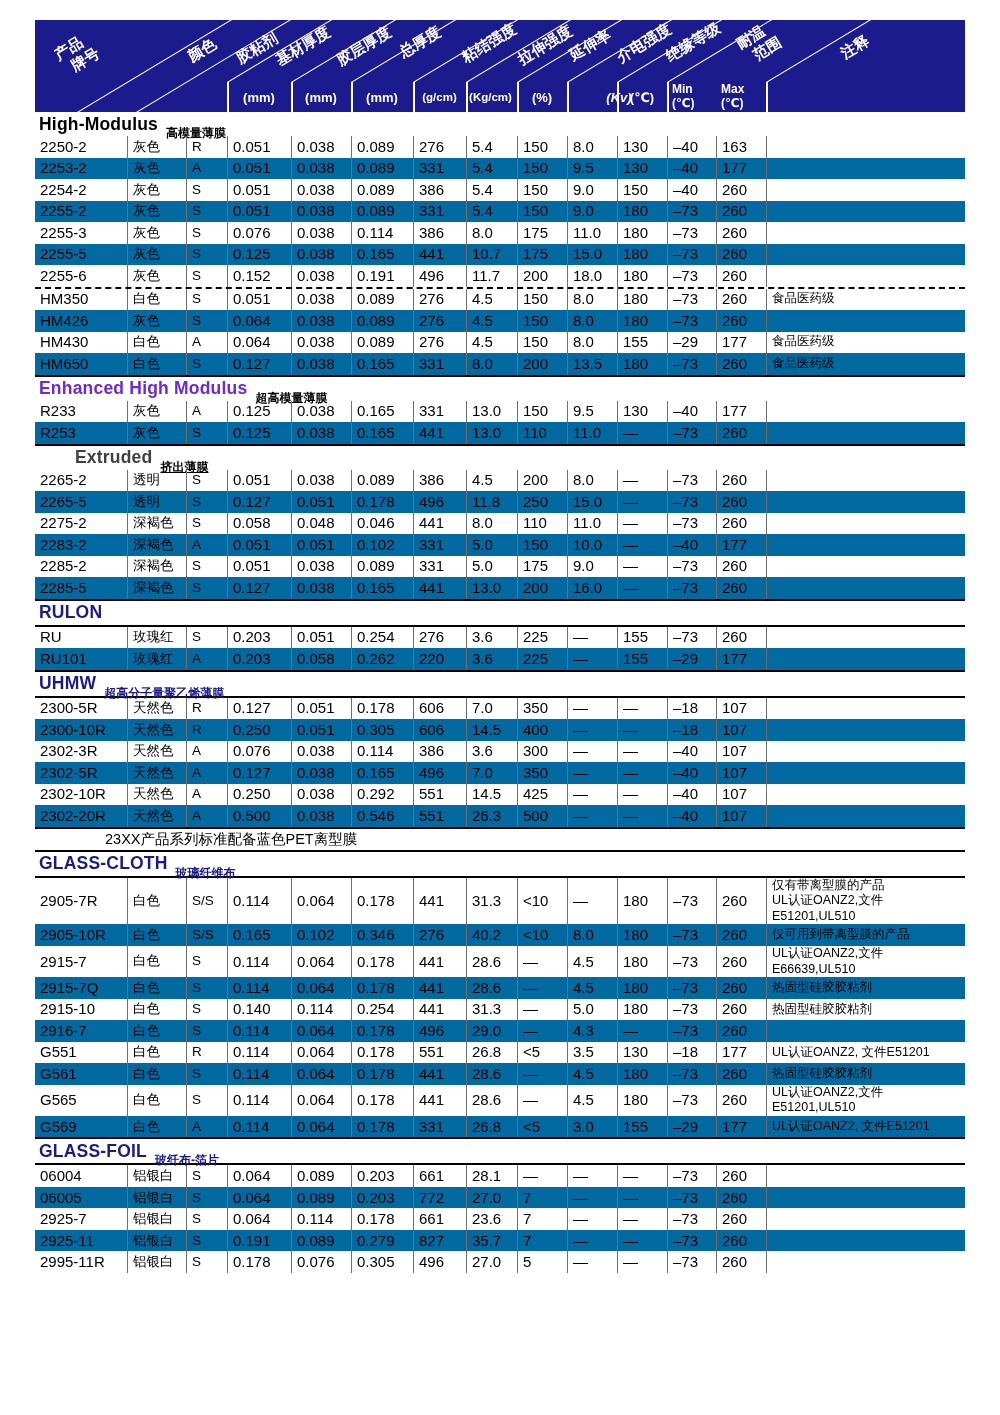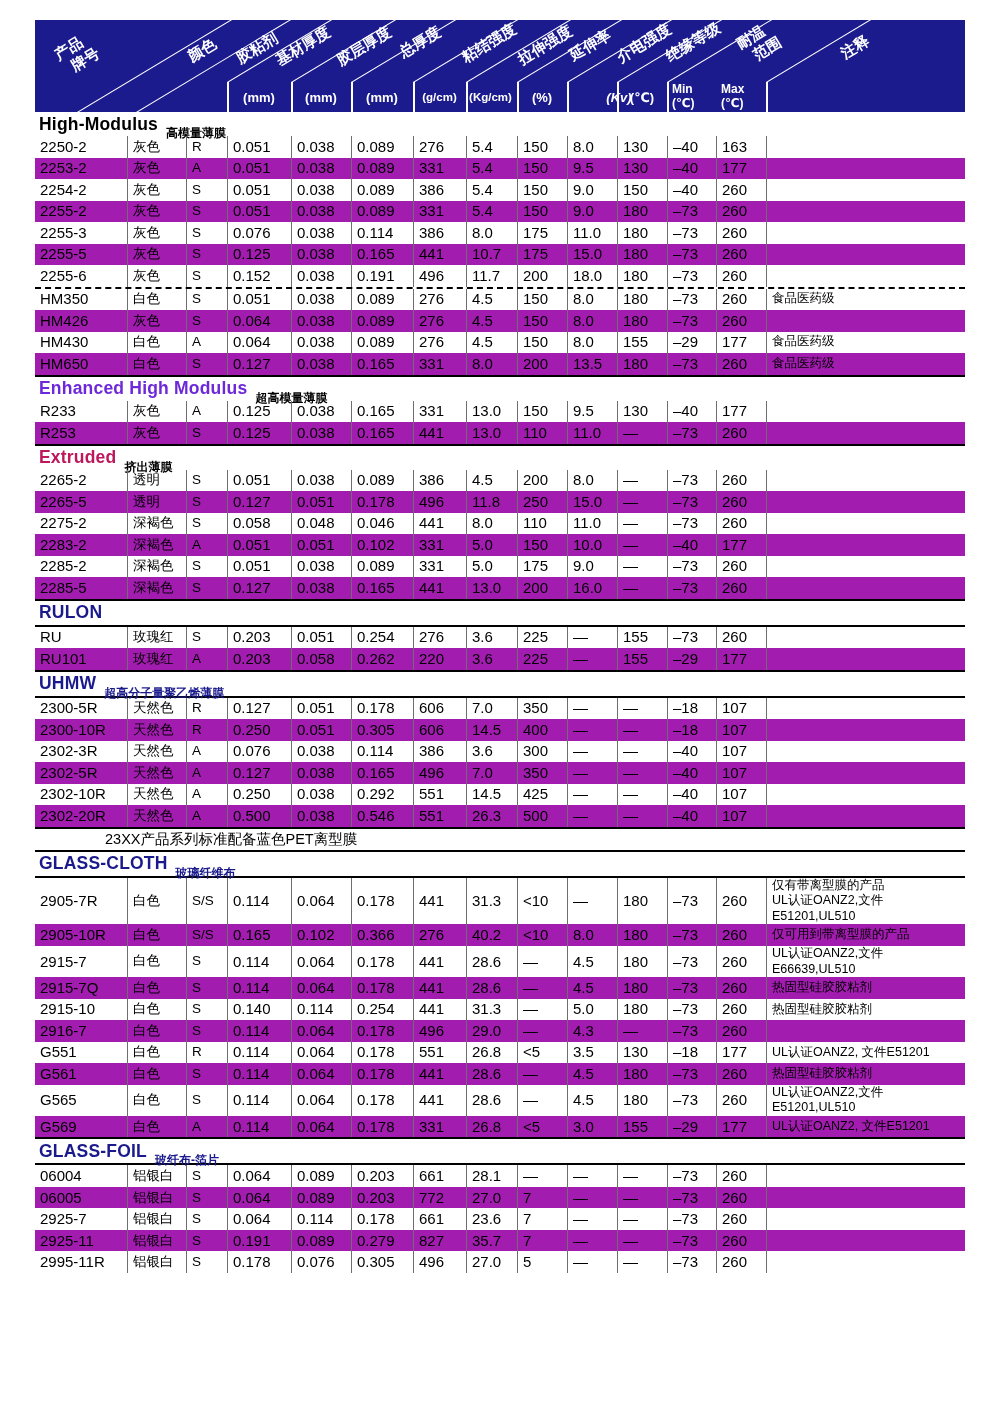--- a/index.html
+++ b/index.html
@@ -19,21 +19,21 @@
           transform:translate(-50%,-50%) rotate(-31deg);}
 
   
   .block{border-top:none;}
   .block.top-solid{border-top:2px solid #000;}
   .block.top-dashed{border-top:2px dashed #000;}
   .block.bot-thick{border-bottom:2.5px solid #000;}
   .block.bot-thin{border-bottom:2px solid #000;}
   .trow{display:grid;grid-template-columns:92px 59px 41px 64px 60px 62px 53px 51px 50px 50px 50px 49px 50px 199px;
         min-height:21.5px;background:#fff;}
-  .trow.stripe{background:#a21caf;}
+  .trow.stripe{background:#0369a1;}
   .trow.tall{min-height:34px;}
   .cell{display:flex;align-items:center;padding-left:5px;box-sizing:border-box;font-size:15px;overflow:hidden;white-space:pre-line;line-height:1.2;}
   .cell + .cell{border-left:1.5px solid #6e6e6e;}
   .cell.c-color,.cell.c-adh{font-size:13.5px;}
   .cell.c-note{font-size:12.5px;line-height:1.25;}
   .titlerow{display:flex;align-items:center;height:24px;padding-left:4px;background:#fff;}
   .titlerow.rule-above{border-top:2.5px solid #000;}
   .title-en{font-weight:bold;font-size:17.5px;letter-spacing:0.2px;}
   .title-zh{font-weight:bold;font-size:12px;margin-left:8px;margin-top:19px;}
   .noterow{display:flex;align-items:center;height:21px;padding-left:70px;font-size:14.5px;background:#fff;}
@@ -315,22 +315,22 @@
             <div class="cell c-bond">13.0</div>
             <div class="cell c-elong">110</div>
             <div class="cell c-dielectric">11.0</div>
             <div class="cell c-insulation">—</div>
             <div class="cell c-min">–73</div>
             <div class="cell c-max">260</div>
             <div class="cell c-note"></div>
           </div>
         </div>
         <div class="titlerow">
-          <span class="title-en" style="color: #be185d;">Extruded</span>
-          <span class="title-zh" style="color: rgb(0, 0, 0);">挤出薄膜</span>
+          <span class="title-en" style="color: #404040; margin-left: 36px;">Extruded</span>
+          <span class="title-zh" style="color: rgb(0, 0, 0); text-decoration: underline;">挤出薄膜</span>
         </div>
         <div class="block bot-thick">
           <div class="trow">
             <div class="cell c-model">2265-2</div>
             <div class="cell c-color">透明</div>
             <div class="cell c-adh">S</div>
             <div class="cell c-base">0.051</div>
             <div class="cell c-layer">0.038</div>
             <div class="cell c-total">0.089</div>
             <div class="cell c-bond">386</div>
@@ -584,21 +584,21 @@
             <div class="cell c-max">260</div>
             <div class="cell c-note">仅有带离型膜的产品
 UL认证OANZ2,文件E51201,UL510</div>
           </div>
           <div class="trow stripe">
             <div class="cell c-model">2905-10R</div>
             <div class="cell c-color">白色</div>
             <div class="cell c-adh">S/S</div>
             <div class="cell c-base">0.165</div>
             <div class="cell c-layer">0.102</div>
-            <div class="cell c-total">0.366</div>
+            <div class="cell c-total">0.346</div>
             <div class="cell c-bond">276</div>
             <div class="cell c-bond">40.2</div>
             <div class="cell c-elong">&lt;10</div>
             <div class="cell c-dielectric">8.0</div>
             <div class="cell c-insulation">180</div>
             <div class="cell c-min">–73</div>
             <div class="cell c-max">260</div>
             <div class="cell c-note">仅可用到带离型膜的产品</div>
           </div>
           <div class="trow">

